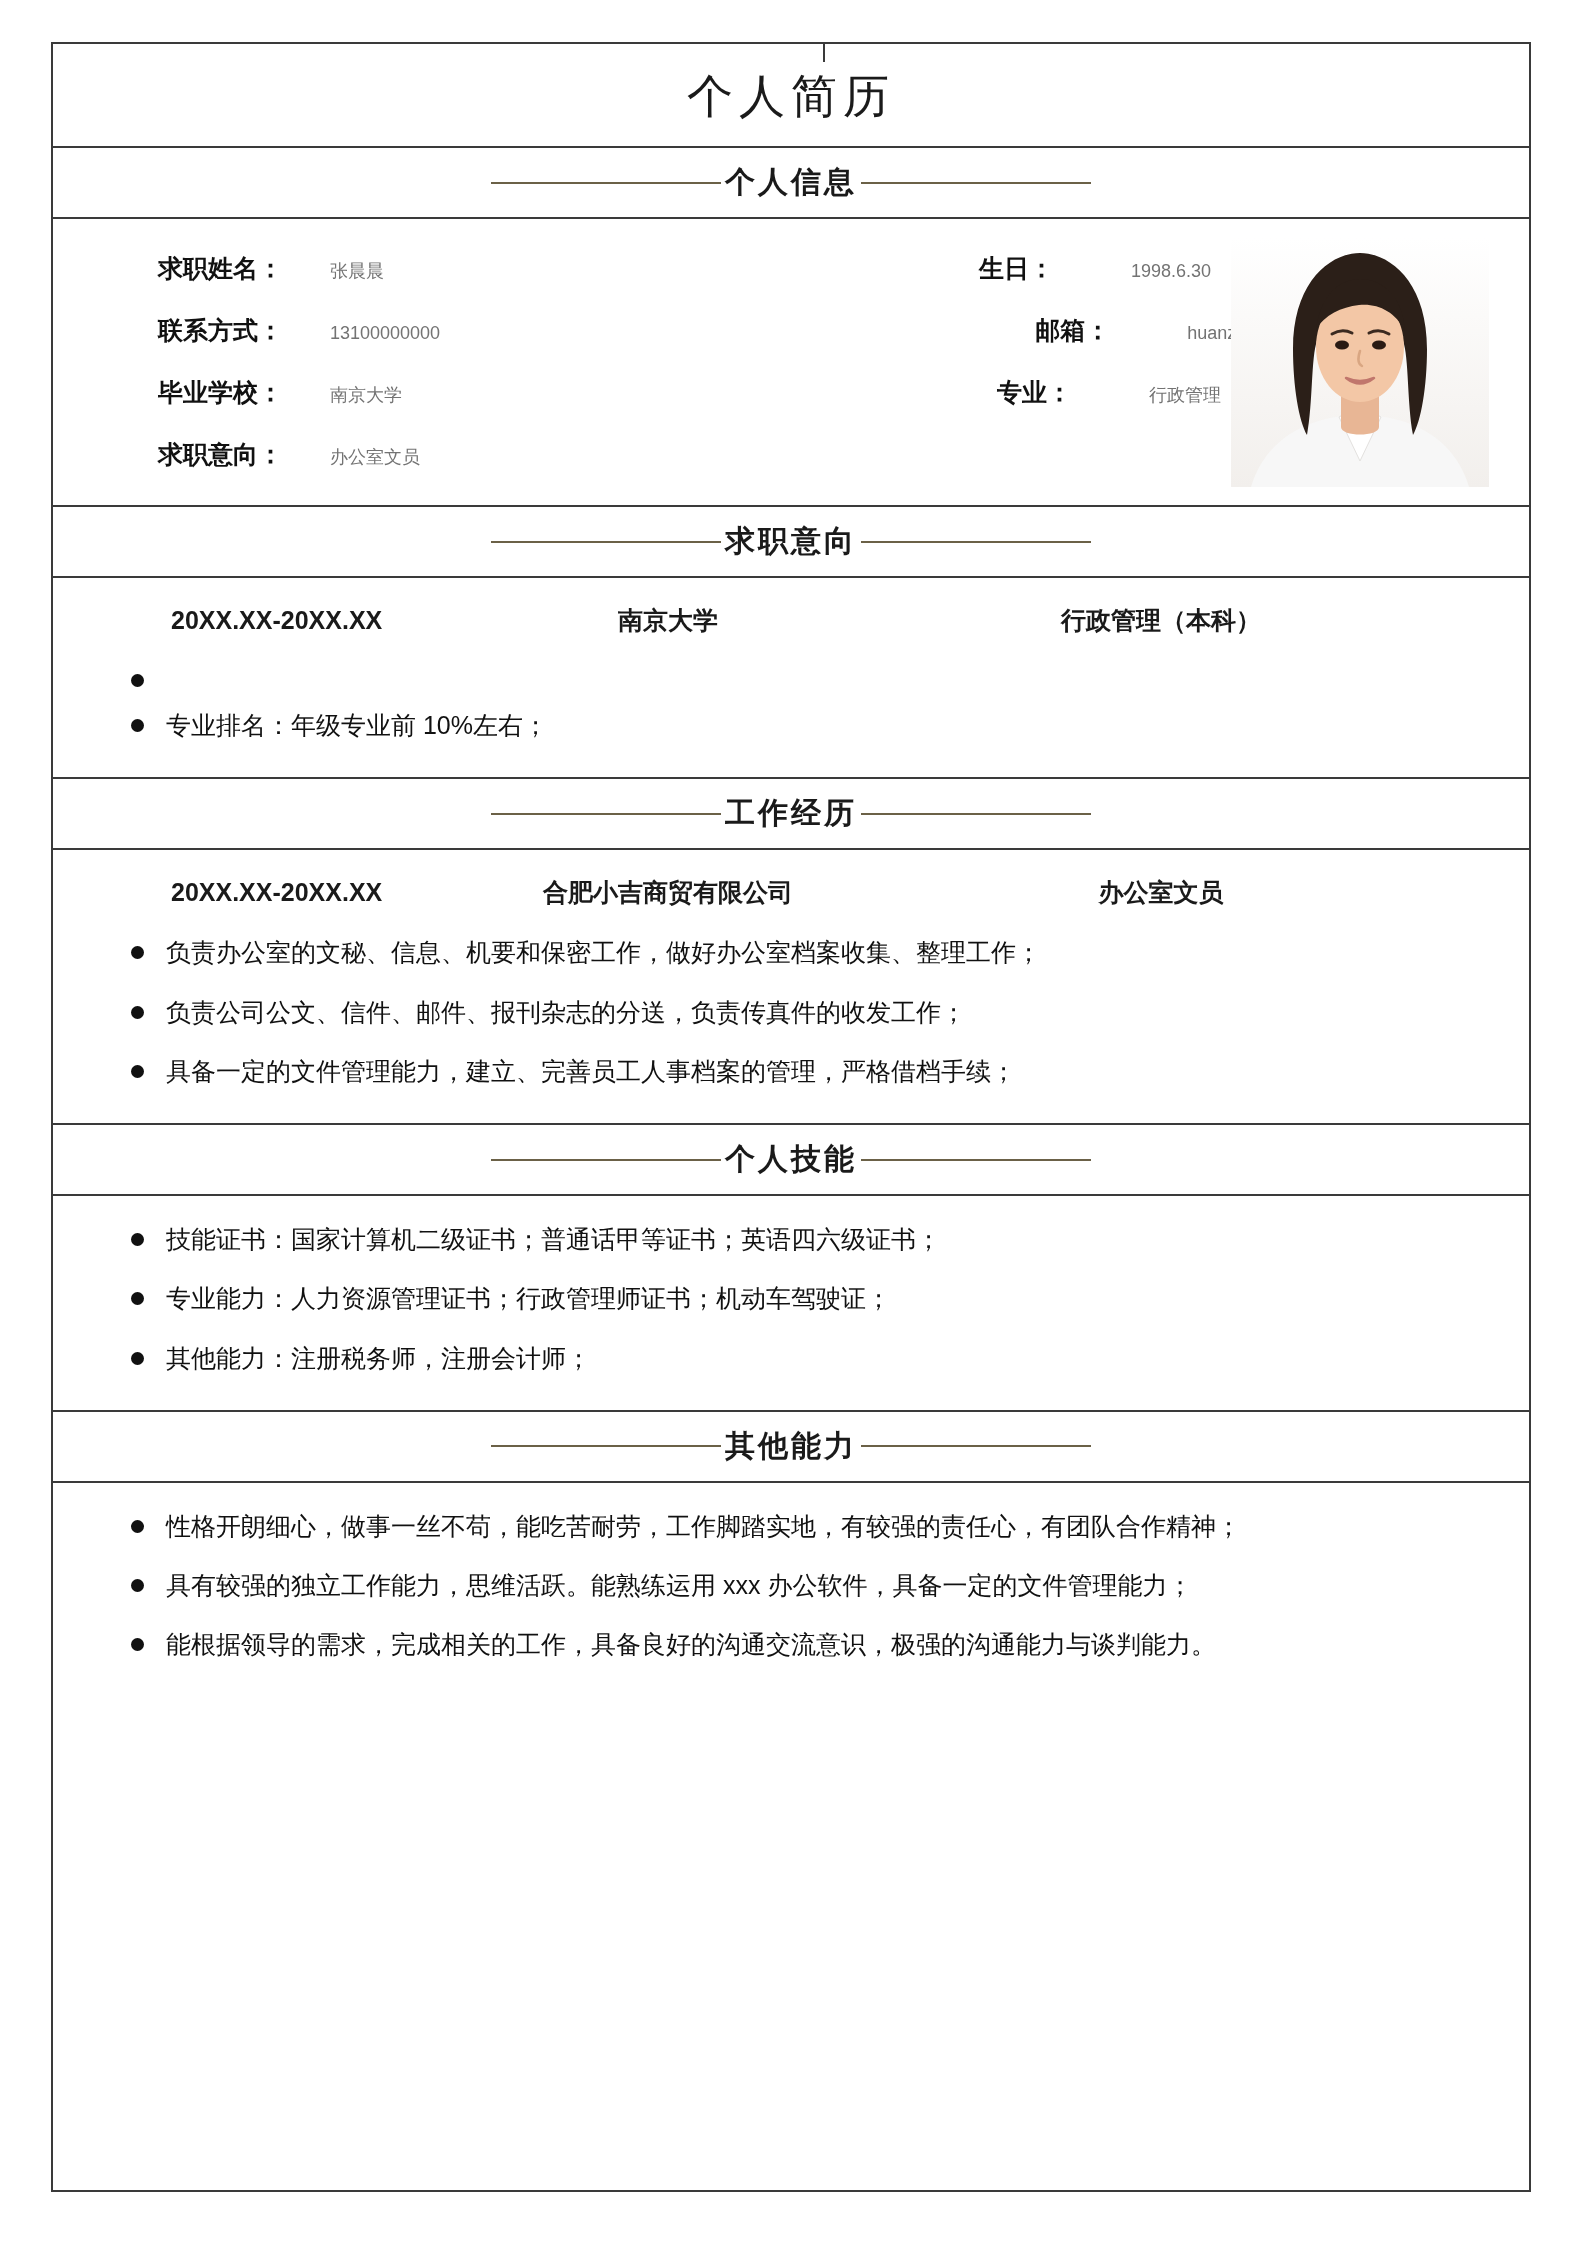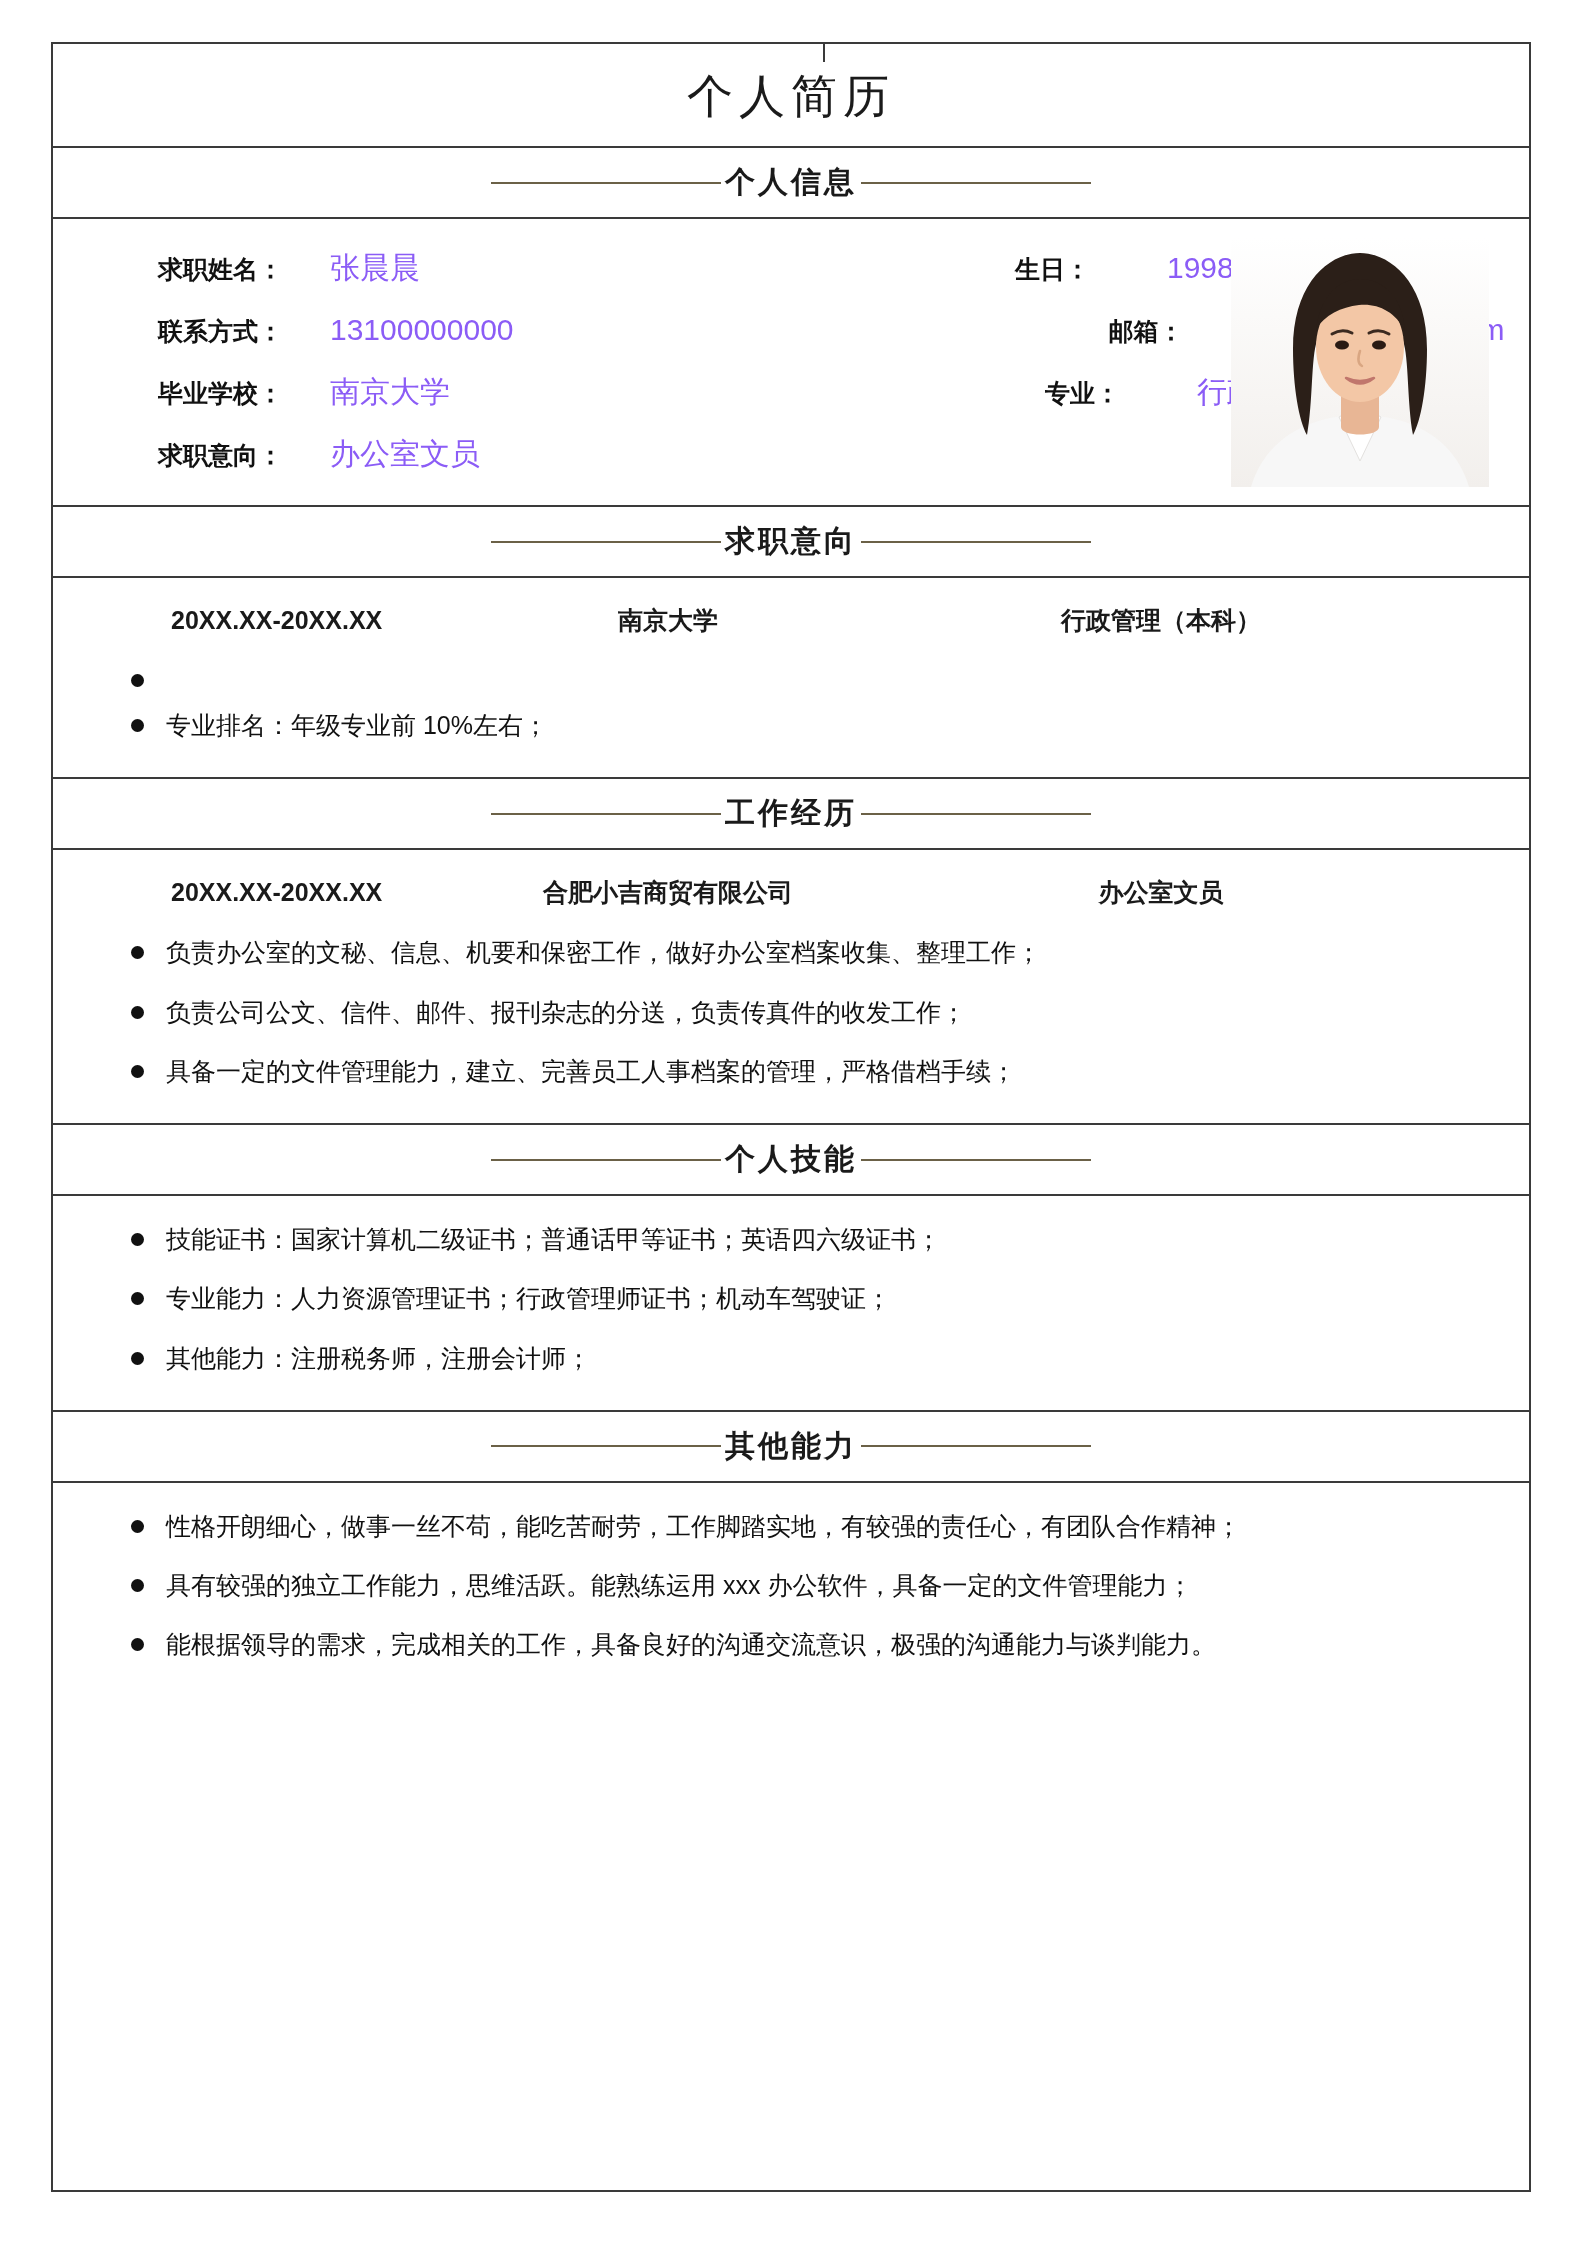--- a/index.html
+++ b/index.html
@@ -78,22 +78,22 @@
     align-items: center;
     height: 62px;
   }
   .lbl {
     font-size: 25px;
     font-weight: 700;
     color: #111;
     white-space: nowrap;
   }
   .val {
-    font-size: 30px;
-    color: #8b5cf6;
+    font-size: 18px;
+    color: #737373;
     white-space: nowrap;
   }
   .col1 .lbl { width: 160px; margin-left: 105px; }
   .col1 .val { margin-left: 12px; }
   .col2 { margin-left: 0; justify-content: center; }
   .col2 .lbl { width: 140px; margin-left: 595px; }
   .col2 .val { margin-left: 12px; }
   .col1, .col2 { display: flex; align-items: baseline; }
 
   .photo {

